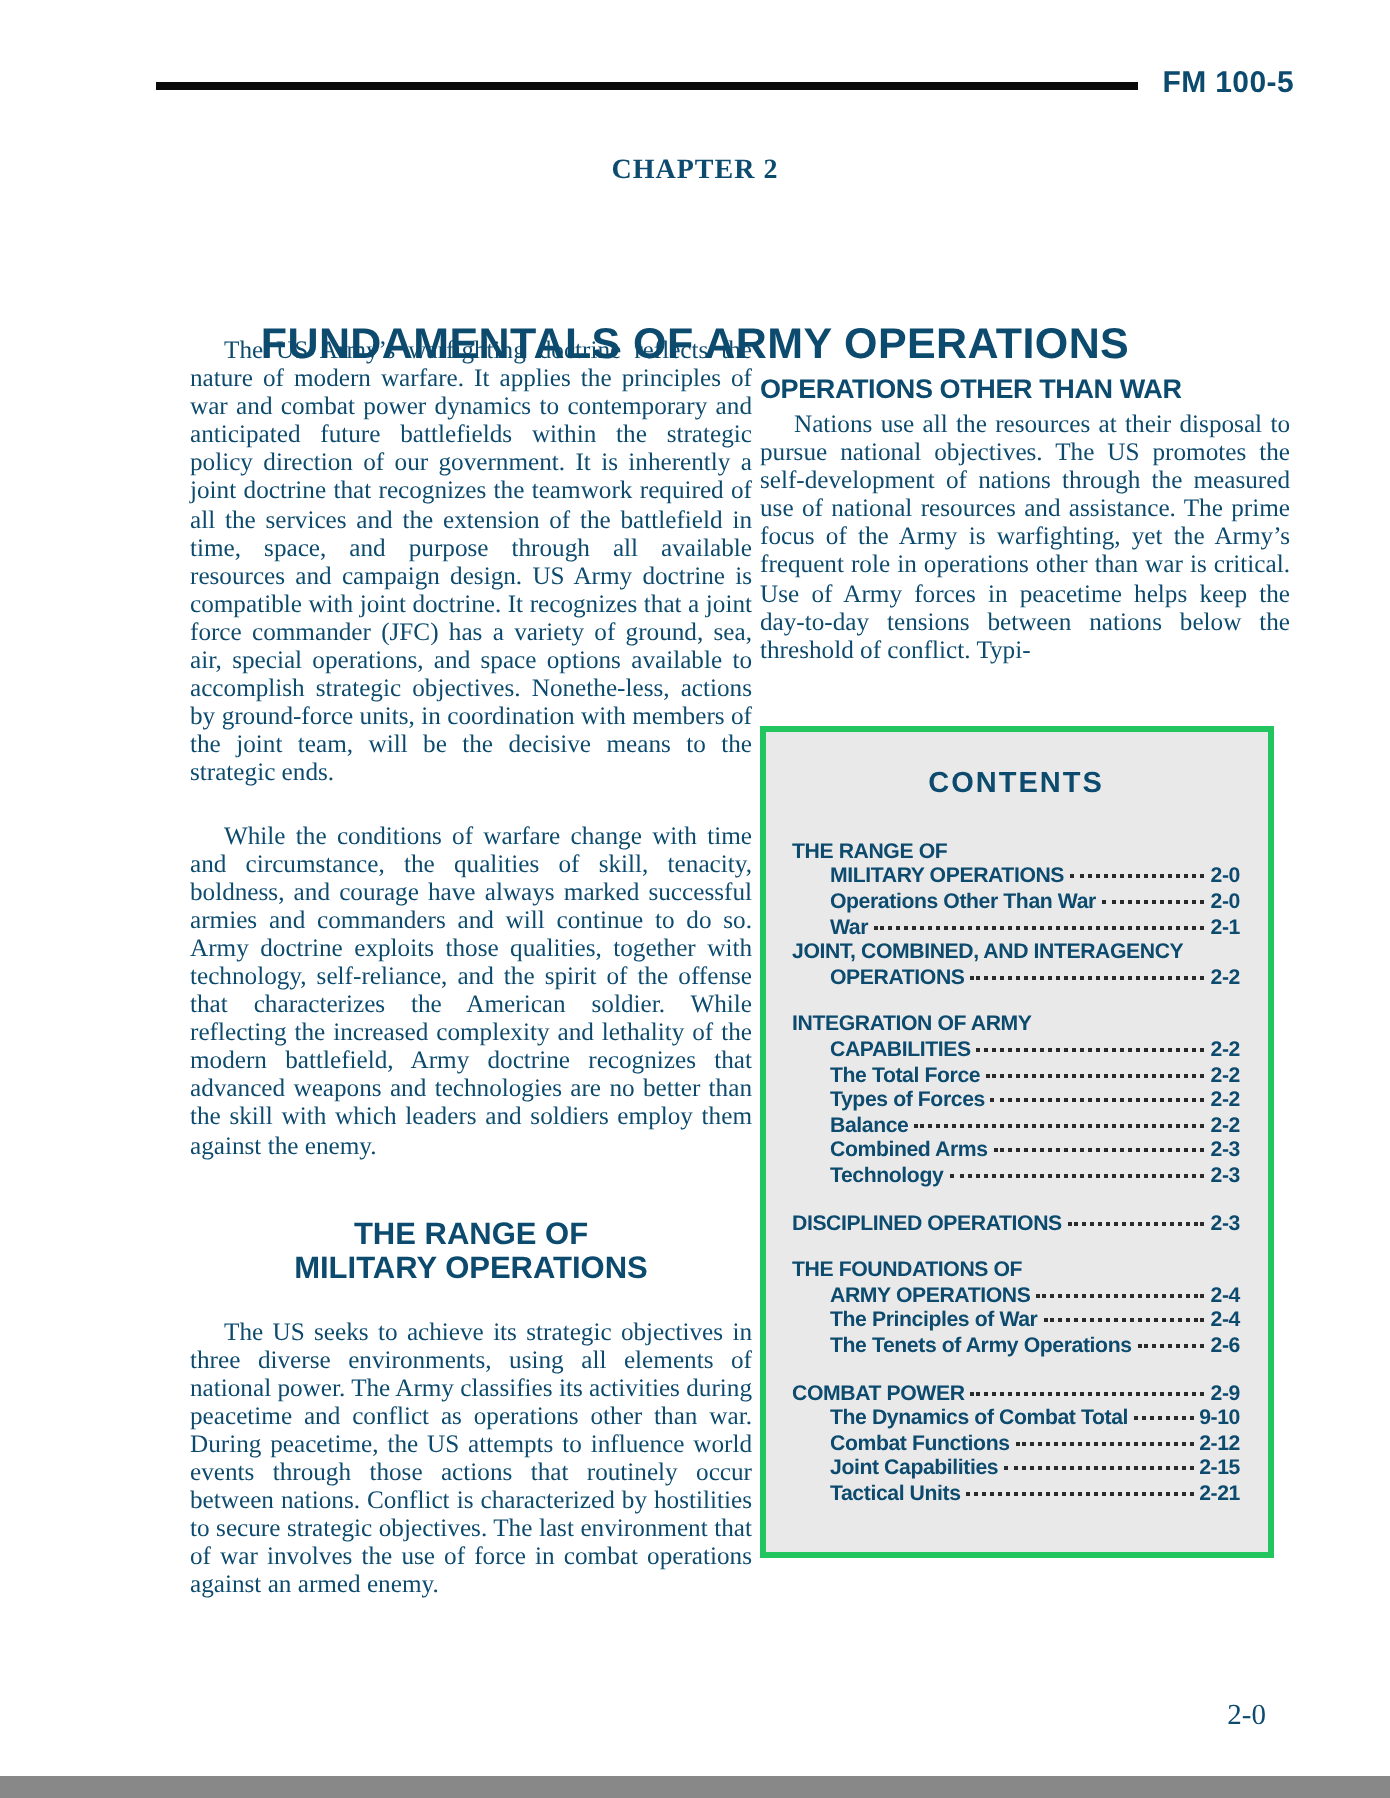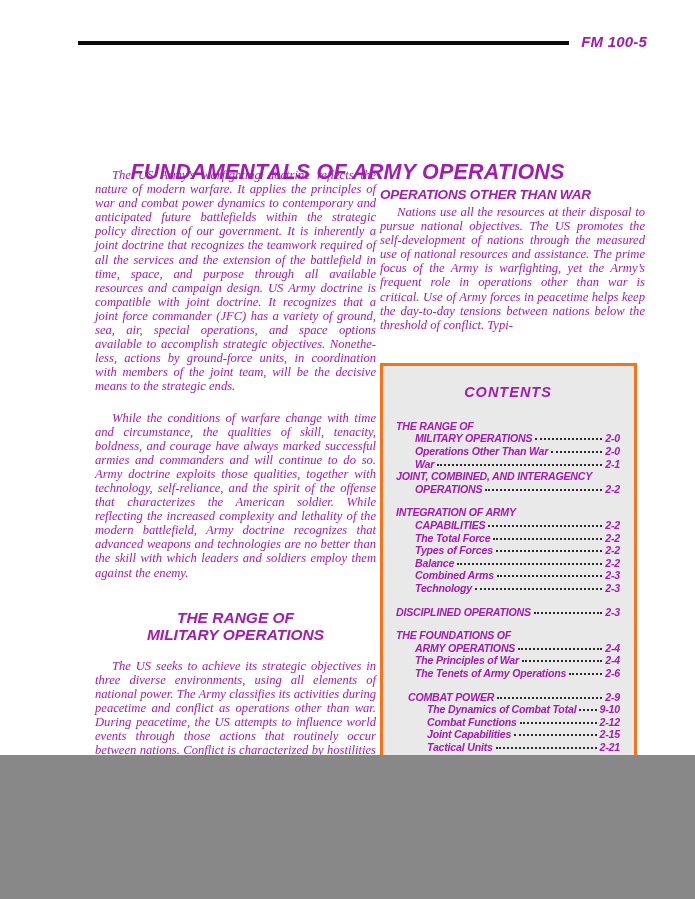--- a/index.html
+++ b/index.html
@@ -1,24 +1,23 @@
 <!DOCTYPE html>
 <html><head>
 <meta charset="utf-8">
 <style>
   html,body { margin:0; padding:0; background:#888; }
   .page {
     position: relative;
-    width: 695px; height: 755px;
+    width: 695px; height: 888px;
     margin: 0 auto;
     background: #ffffff;
-    color: #a21caf;
+    color: #0c4a6e;
     font-family: "Liberation Serif", serif;
     overflow: hidden;
-    font-style: italic;
   }
   
   .header {
     position: absolute; top: 34px; left: 78px; right: 48px;
     display: flex; align-items: center;
   }
   .header-rule { flex: 1; height: 4px; background: #0a0a0a; margin-right: 12px; }
   .doc-ref {
     font-family: "Liberation Sans", sans-serif;
     font-weight: bold; font-size: 15px; letter-spacing: 0.2px;
@@ -63,32 +62,32 @@
   }
   .section-heading-left {
     font-family: "Liberation Sans", sans-serif;
     font-weight: bold; font-size: 13.5px; line-height: 15px;
     margin: 19px 0 3px 0; letter-spacing: -0.2px;
   }
   
   .contents-box {
     margin: 31px 8px 0 0;
     background: #e9e9e9;
-    border: 3px solid #f97316;
-    padding: 12px 14px 6px 13px;
+    border: 3px solid #22c55e;
+    padding: 12px 14px 22px 13px;
     font-family: "Liberation Sans", sans-serif;
     font-weight: bold;
   }
   .contents-title {
     text-align: center;
     font-size: 14.5px; letter-spacing: 1px;
     margin: 6px 0 20px 0;
   }
   .toc-group { margin-bottom: 11px; }
-  .toc-group:last-child { margin-bottom: 0; margin-left: 12px; }
+  .toc-group:last-child { margin-bottom: 0; }
   .toc-row {
     display: flex; align-items: baseline;
     font-size: 10.6px; line-height: 12.6px; letter-spacing: -0.2px;
   }
   .toc-indent { padding-left: 19px; }
   .toc-label { white-space: nowrap; }
   .toc-dots {
     flex: 1; min-width: 6px;
     margin: 0 3px;
     border-bottom: 2px dotted #2a2a2a;
@@ -105,20 +104,21 @@
 </head>
 <body>
 
 <div class="page">
 
   <div class="header">
     <div class="header-rule"></div>
     <div class="doc-ref">FM 100-5</div>
   </div>
 
+  <div class="chapter-label">CHAPTER 2</div>
 
   <div class="page-title">FUNDAMENTALS OF ARMY OPERATIONS</div>
 
   <div class="columns">
 
     <div class="col-left">
       <p class="body-para">The US Army’s warfighting doctrine reflects the nature of modern warfare. It applies the principles of war and combat power dynamics to contemporary and anticipated future battlefields within the strategic policy direction of our government. It is inherently a joint doctrine that recognizes the teamwork required of all the services and the extension of the battlefield in time, space, and purpose through all available resources and campaign design. US Army doctrine is compatible with joint doctrine. It recognizes that a joint force commander (JFC) has a variety of ground, sea, air, special operations, and space options available to accomplish strategic objectives. Nonethe-less, actions by ground-force units, in coordination with members of the joint team, will be the decisive means to the strategic ends.</p>
       <p class="body-para">While the conditions of warfare change with time and circumstance, the qualities of skill, tenacity, boldness, and courage have always marked successful armies and commanders and will continue to do so. Army doctrine exploits those qualities, together with technology, self-reliance, and the spirit of the offense that characterizes the American soldier. While reflecting the increased complexity and lethality of the modern battlefield, Army doctrine recognizes that advanced weapons and technologies are no better than the skill with which leaders and soldiers employ them against the enemy.</p>
       <div class="section-heading-centered">
         <span>THE RANGE OF</span><br>

